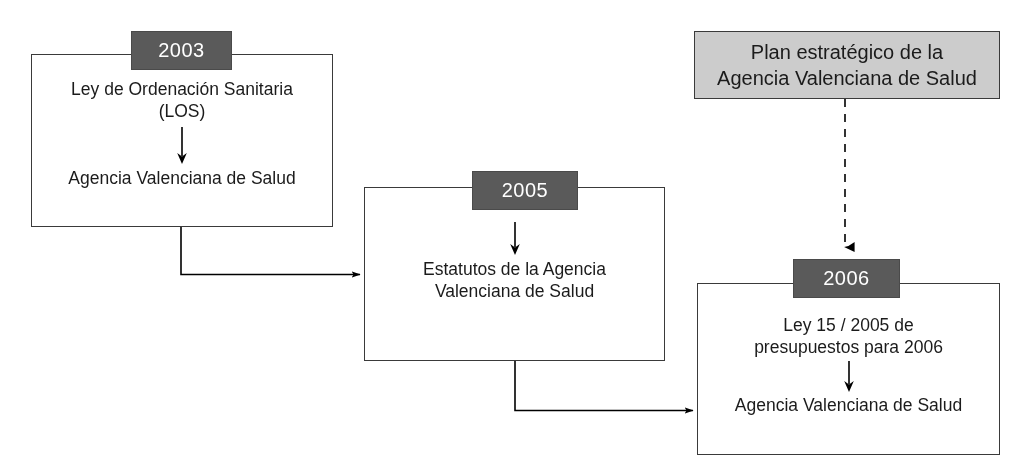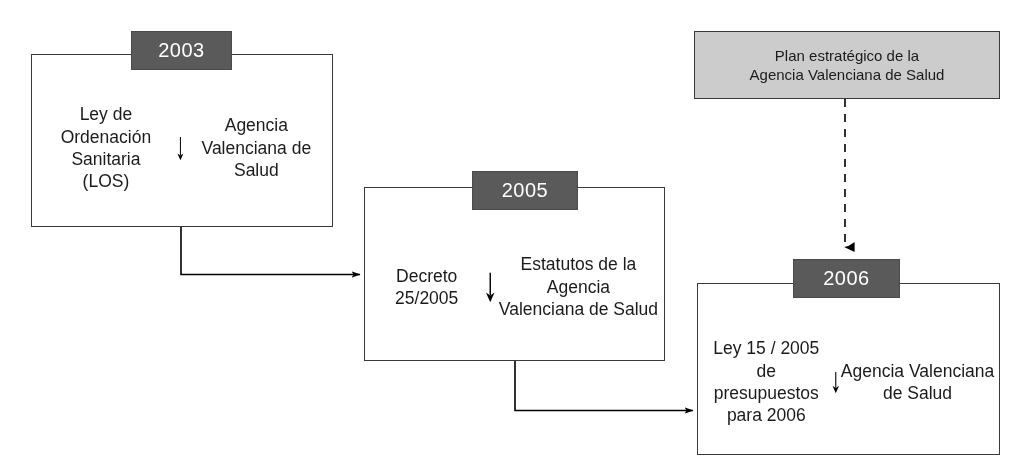--- a/index.html
+++ b/index.html
@@ -44,21 +44,21 @@
     align-items: center;
     justify-content: center;
     font-size: 20px;
     letter-spacing: 0.5px;
     z-index: 5;
   }
   .box-body {
     position: absolute;
     box-sizing: border-box;
     display: flex;
-    flex-direction: row;
+    flex-direction: column;
     align-items: center;
     justify-content: flex-start;
     text-align: center;
     color: #1b1b1b;
     font-size: 17.5px;
     line-height: 1.28;
     z-index: 4;
     pointer-events: none;
   }
   .box-body .line {
@@ -73,21 +73,21 @@
   .note-box {
     position: absolute;
     box-sizing: border-box;
     background: #cccccc;
     border: 1.6px solid #3a3a3a;
     display: flex;
     align-items: center;
     justify-content: center;
     text-align: center;
     color: #1b1b1b;
-    font-size: 15px;
+    font-size: 20px;
     line-height: 1.3;
     z-index: 2;
     white-space: pre-line;
   }
 </style>
 </head>
 <body>
 
 <div id="canvas">
 
@@ -116,21 +116,20 @@
     <svg class="inner-arrow" width="14" height="38" viewBox="0 0 14 38" style="margin:4px 0 2px 0;">
       <path d="M7,0 L7,29" stroke="#000000" stroke-width="1.6" fill="none"></path>
       <path d="M2.2,26 L7,37 L11.8,26 L7,29.5 z" fill="#000000"></path>
     </svg>
     <div class="line">Agencia Valenciana de Salud</div>
   </div>
 
   <div class="year-box" style="left:364px; top:187px; width:301px; height:174px;"></div>
   <div class="year-tab" style="left:461px; top:171px; width:106px; height:39px;margin-left:11px;">2005</div>
   <div class="box-body" style="left:369px; top:219px; width:291px; height:136px;">
-    <div class="line">Decreto 25/2005</div>
     <svg class="inner-arrow" width="14" height="34" viewBox="0 0 14 34" style="margin:3px 0 2px 0;">
       <path d="M7,0 L7,25" stroke="#000000" stroke-width="1.6" fill="none"></path>
       <path d="M2.2,22 L7,33 L11.8,22 L7,25.5 z" fill="#000000"></path>
     </svg>
     <div class="line">Estatutos de la Agencia
 Valenciana de Salud</div>
   </div>
 
   <div class="year-box" style="left:697px; top:283px; width:303px; height:172px;"></div>
   <div class="year-tab" style="left:793px; top:259px; width:107px; height:39px;">2006</div>

